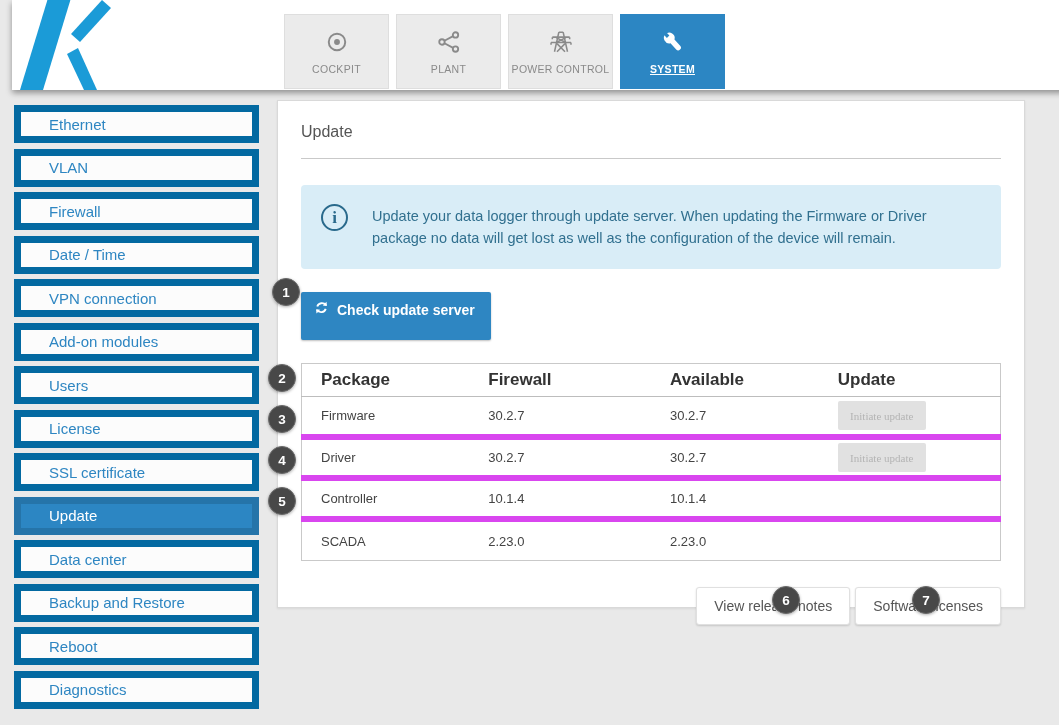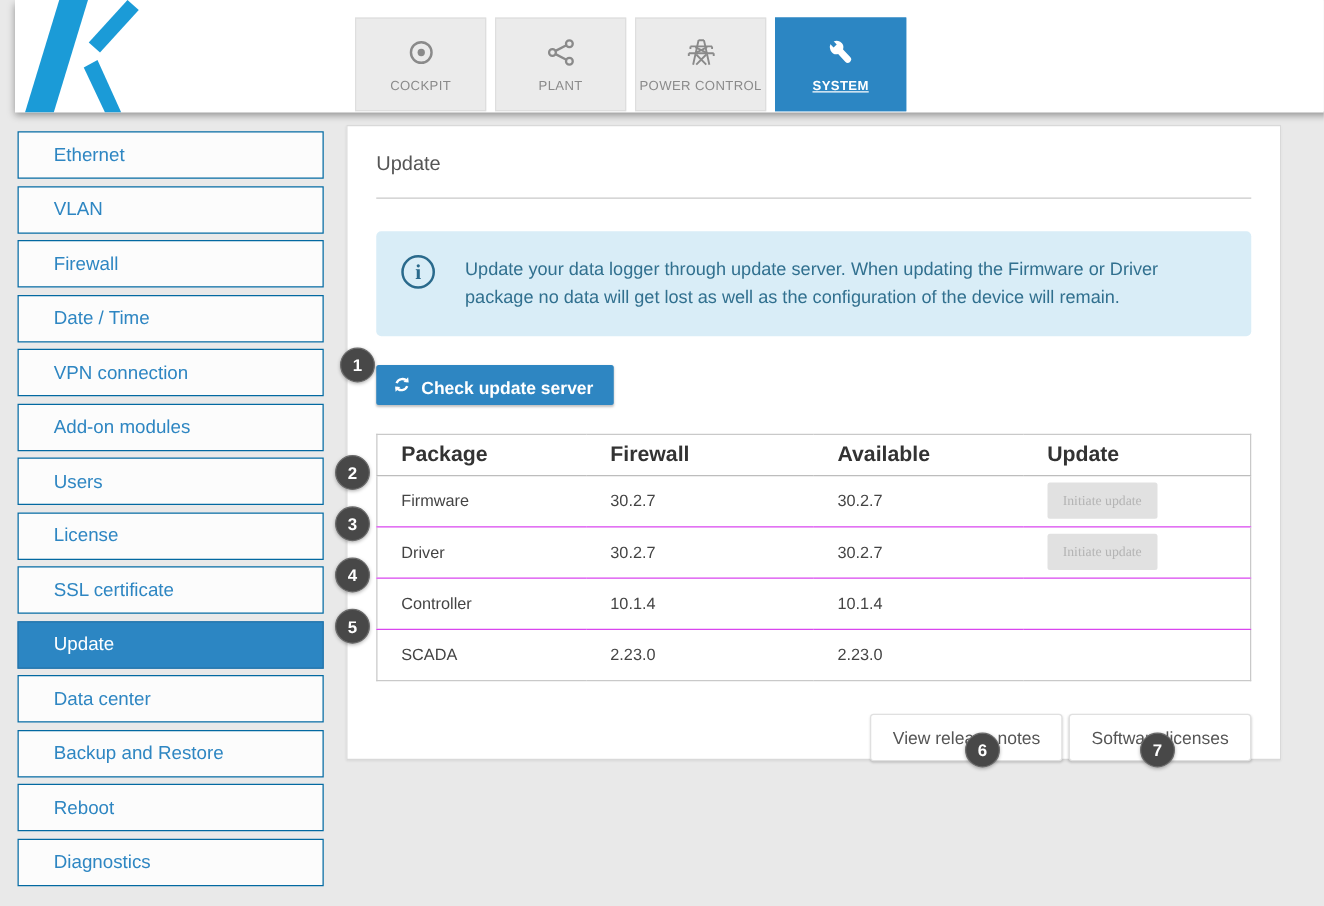--- a/index.html
+++ b/index.html
@@ -20,21 +20,21 @@
     display:flex; flex-direction:column; align-items:center; justify-content:center;
     gap:8px; color:#8a8a8a; cursor:pointer;
   }
   .tab svg { width:26px; height:26px; display:block; }
   .tab .tab-label { font-size:10.5px; letter-spacing:.3px; color:#8a8a8a; white-space:nowrap; }
   .tab.active { background:#2c86c3; border-color:#2c86c3; color:#fff;text-decoration:underline; }
   .tab.active .tab-label { color:#fff; font-weight:700; }
   
   .sidebar { position:absolute; left:14px; top:105px; width:245px; z-index:2; }
   .side-item {
-    height:38px; margin-bottom:5.5px; background:#fcfcfc; border:1px solid #0369a1;
+    height:38px; margin-bottom:5.5px; background:#fcfcfc; border:7px solid #0369a1;
     display:flex; align-items:center; padding-left:28px;
     color:#2e86c2; font-size:15px; cursor:pointer;
   }
   .side-item.active { background:#2c86c3; border-color:#2574a9; color:#fff; }
   
   .panel {
     position:absolute; left:277px; top:100px; width:748px; height:508px;
     background:#fff; border:1px solid #d9d9d9; box-shadow:0 1px 2px rgba(0,0,0,.08);
     padding:0 23px; z-index:2;
   }
@@ -48,33 +48,33 @@
   .info-icon {
     flex:0 0 27px; width:27px; height:27px; border-radius:50%;
     border:2.5px solid #2a6a8c; color:#2a6a8c;
     display:flex; align-items:center; justify-content:center;
     font-family:"Liberation Serif", serif; font-weight:700; font-size:17px;
   }
   .info-text { font-size:14.5px; line-height:1.55; padding-top:1px; max-width:635px; }
   .btn-primary {
     margin-top:23px; display:inline-flex; align-items:center; gap:7px;
     background:#2e86c2; color:#fff; font-weight:700; font-size:14px;
-    padding:8px 16px 4px 12px; border:none; border-radius:2px;
+    padding:8px 16px 20px 12px; border:none; border-radius:2px;
     box-shadow:0 1px 2px rgba(0,0,0,.25); cursor:pointer; font-family:inherit;
   }
   .btn-primary svg { width:17px; height:17px; }
   .pkg-table {
     margin-top:23px; width:100%; border-collapse:collapse; table-layout:fixed;
     border:1px solid #c9c9c9; font-size:13px; color:#444;
   }
   .pkg-table th {
     text-align:left; font-weight:700; color:#333; font-size:17px;
     padding:6px 0 6px 19px; border-bottom:1px solid #bdbdbd; height:26px;
   }
-  .pkg-table td { padding:0 0 0 19px; height:41px; border-bottom:1px solid #d946ef; }
+  .pkg-table td { padding:0 0 0 19px; height:41px; border-bottom:6px solid #d946ef; }
   .pkg-table tr:last-child td { border-bottom:none; }
   .btn-disabled {
     width:88px; height:29px; background:#e1e1e1; color:#b4b4b4; font-size:11px;
     border:none; border-radius:2px; font-family:Liberation Serif, serif;
   }
   .footer-btns { margin-top:26px; display:flex; justify-content:flex-end; gap:5px; }
   .btn-secondary {
     background:#fff; border:1px solid #e0e0e0; border-radius:3px;
     box-shadow:0 1px 2px rgba(0,0,0,.15); padding:10px 17px;
     font-size:14px; color:#555; cursor:pointer; font-family:inherit;

